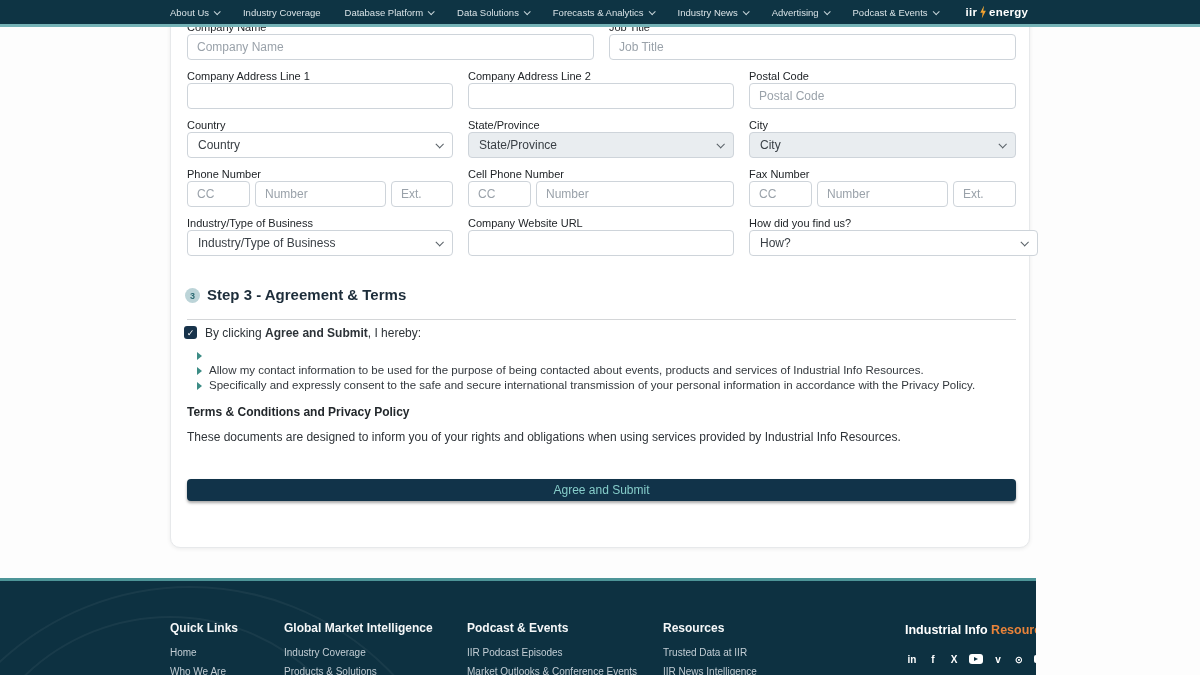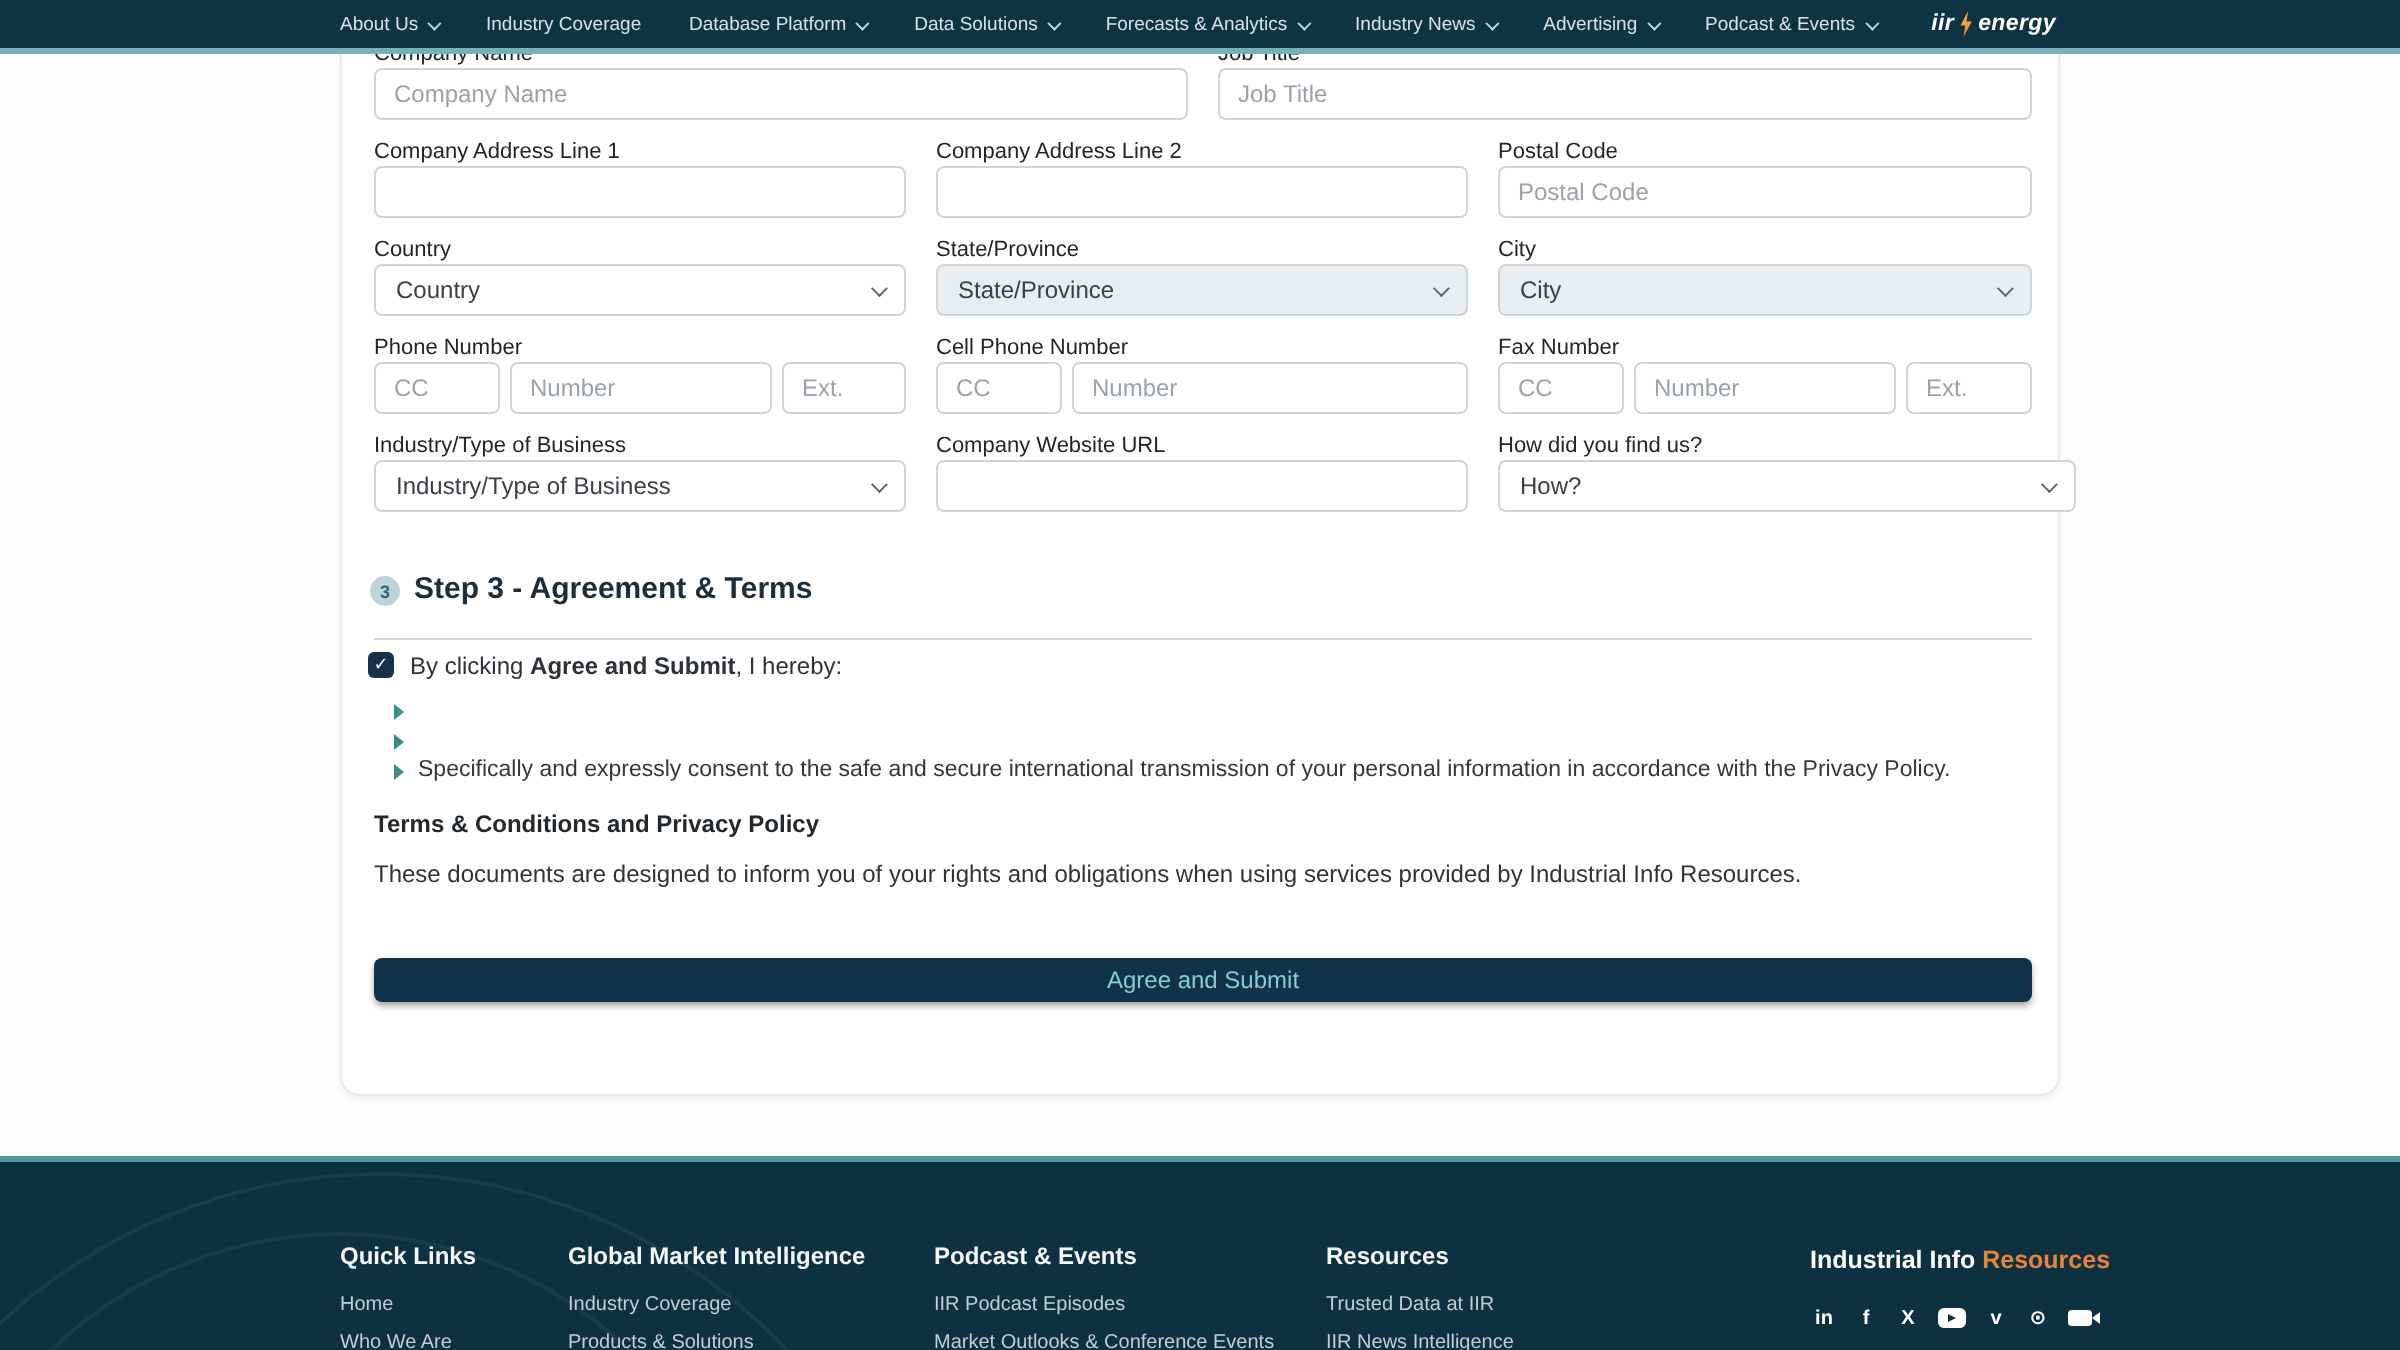--- a/index.html
+++ b/index.html
@@ -12,21 +12,21 @@
     background:#0e3444; border-bottom:3px solid #74b2b6; z-index:20; }
   .nav-inner { position:absolute; left:170px; top:0; width:858px; height:24px;
     display:flex; align-items:center; }
   .nav-list { flex:1; display:flex; justify-content:space-between; align-items:center; margin-right:28px; }
   .nav-item { display:flex; align-items:center; gap:5px; color:#d8e2e6; font-size:9.5px;
     cursor:pointer; white-space:nowrap; }
   .chev { display:inline-block; width:5px; height:5px; border-right:1.3px solid #c4d2d7;
     border-bottom:1.3px solid #c4d2d7; transform:rotate(45deg) translateY(-1px); }
   .chev.dark { border-color:#5a6268; width:6px; height:6px; }
   .logo { display:flex; align-items:center; gap:1px; color:#fff; font-weight:bold;
-    font-size:11.5px; letter-spacing:.2px; cursor:pointer;font-style:italic; }
+    font-size:11.5px; letter-spacing:.2px; cursor:pointer; }
   .bolt { display:inline-block; width:8px; height:13px; background:linear-gradient(180deg,#f6b23d,#ef8f1f);
     clip-path:polygon(62% 0,15% 56%,44% 56%,34% 100%,85% 40%,52% 40%); margin:0 1px; }
 
   
   .card { position:absolute; left:170px; top:8px; width:860px; height:540px; background:#fff;
     border:1px solid #e7e9eb; border-radius:10px; box-shadow:0 1px 4px rgba(0,0,0,.07); z-index:5; }
   .lbl { position:absolute; font-size:11px; color:#212529; white-space:nowrap; }
   .inp { position:absolute; height:26px; border:1px solid #ced4da; border-radius:4px;
     padding:0 9px; font-size:12px; color:#3a4046; background:#fff; outline:none; width:100px;
     font-family:inherit; }
@@ -49,21 +49,21 @@
     border-top:4px solid transparent; border-bottom:4px solid transparent; }
   .bullet-text { position:absolute; font-size:11.5px; color:#33383d; white-space:nowrap; }
   .tlink { color:#2e8083; cursor:pointer; }
   .terms-h { position:absolute; font-size:12px; font-weight:bold; color:#23282c; }
   .terms-p { position:absolute; font-size:12px; color:#2f3439; }
   .submit { position:absolute; height:22px; background:#113349; color:#86cdca; border:none;
     border-radius:4px; font-size:12px; font-family:inherit; cursor:pointer;
     box-shadow:0 2px 3px rgba(0,0,0,.35); }
 
   
-  .footer { position:absolute; left:0; top:578px; width:1200px; height:97px; background:#0d3141;
+  .footer { position:absolute; left:0; top:578px; width:1036px; height:97px; background:#0d3141;
     border-top:3px solid #4d9598; overflow:hidden; z-index:10; }
   .ring { position:absolute; border:2px solid rgba(255,255,255,.05); border-radius:50%; }
   .fcol { position:absolute; }
   .fcol h4 { font-size:12px; font-weight:bold; color:#f5f7f8; margin-bottom:12px; white-space:nowrap; }
   .flink { font-size:10px; color:#c2cdd4; margin-bottom:8px; cursor:pointer; white-space:nowrap; }
   .brand { position:absolute; font-size:12.5px; font-weight:bold; color:#fff; white-space:nowrap; }
   .brand .hl { color:#e8833a; }
   .social { position:absolute; display:flex; align-items:center; gap:9px; }
   .sic { color:#fff; font-size:10px; font-weight:bold; cursor:pointer; display:inline-flex;
     align-items:center; justify-content:center; min-width:12px; height:12px; }
@@ -137,20 +137,21 @@
     <span class="badge" style="left:14px;top:279px">3</span>
     <h2 class="step-title" style="left:36px;top:277px">Step 3 - Agreement &amp; Terms</h2>
     <div class="hr" style="left:16px;top:310px;width:829px"></div>
 
     <span class="cbx" style="left:13px;top:317px">✓</span>
     <span class="cbx-label" style="left:34px;top:317px"><span>By clicking </span><b>Agree and Submit</b><span>, I hereby:</span></span>
 
     <i class="bullet-tri" style="left:26px;top:343px"></i>
 
     <i class="bullet-tri" style="left:26px;top:358px"></i>
+    <span class="bullet-text" style="left:38px;top:355px">Allow my contact information to be used for the purpose of being contacted about events, products and services of Industrial Info Resources.</span>
 
     <i class="bullet-tri" style="left:26px;top:373px"></i>
     <span class="bullet-text" style="left:38px;top:370px">Specifically and expressly consent to the safe and secure international transmission of your personal information in accordance with the Privacy Policy.</span>
 
     <h3 class="terms-h" style="left:16px;top:396px">Terms &amp; Conditions and Privacy Policy</h3>
     <p class="terms-p" style="left:16px;top:421px">These documents are designed to inform you of your rights and obligations when using services provided by Industrial Info Resources.</p>
 
     <button class="submit" style="left:16px;top:470px;width:829px">Agree and Submit</button>
   </main>
 

